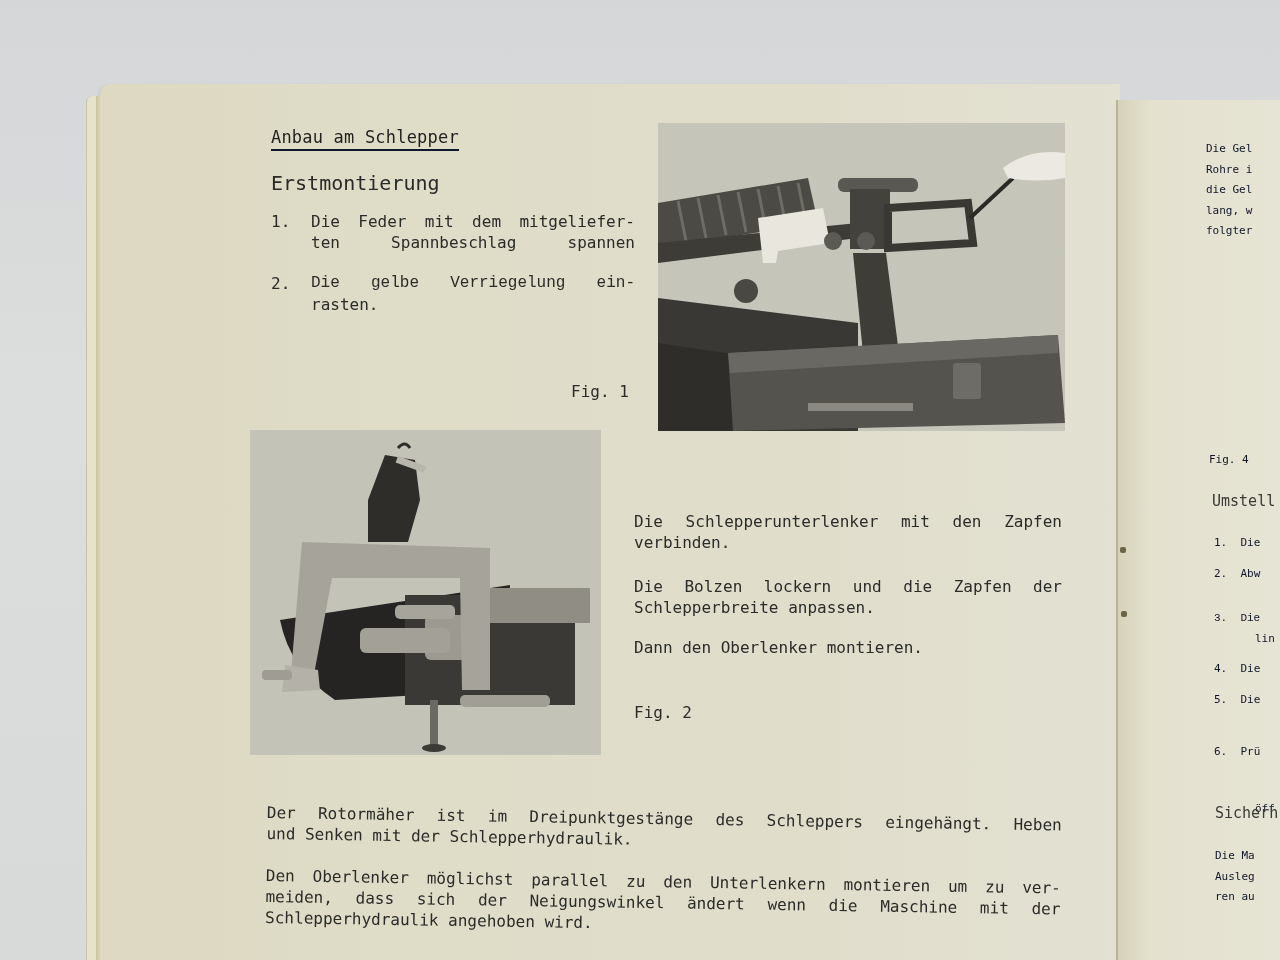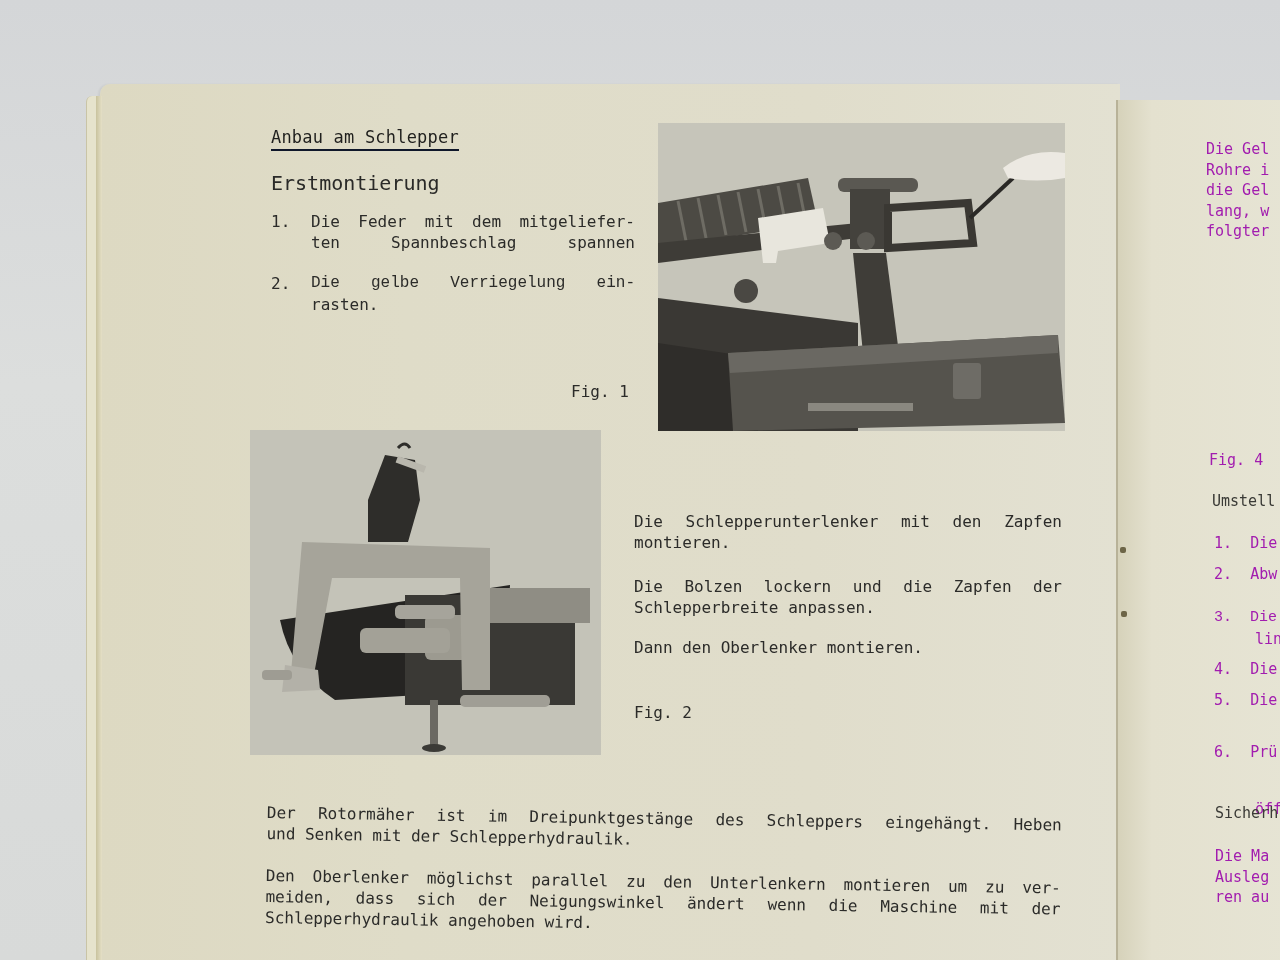--- a/index.html
+++ b/index.html
@@ -46,21 +46,21 @@
   .item .num { width:40px; flex:none; }
   .item .body { flex:1; }
   .fig { font-size:16px; color:#2b2b29; }
 
   .photo {
     position:absolute; overflow:hidden;
     background:linear-gradient(180deg,#c8c7bc 0%,#b9b8ad 100%);
   }
   .photo svg { display:block; }
 
-  .rtxt { font-size:15px; line-height:20.5px; color:#a21caf; white-space:pre; }
+  .rtxt { font-size:11px; line-height:20.5px; color:#0f172a; white-space:pre; }
   .rhead { font-size:15px; color:#3a3a36; border-bottom:2px solid #4a4a46; padding-bottom:1px; }
 </style>
 </head>
 <body>
 
 <div class="backdrop"></div>
 <div class="page-under"></div>
 <div class="page-left"></div>
 <div class="spine-left"></div>
 <div class="page-right"></div>
@@ -159,21 +159,21 @@
     <rect x="210" y="265" width="90" height="12" rx="5" fill="#a09e95"></rect>
 
     <rect x="180" y="270" width="8" height="45" fill="#6b6962"></rect>
     <ellipse cx="184" cy="318" rx="12" ry="4" fill="#3b3a36"></ellipse>
   </svg>
 </div>
 
 <div class="abs txt" style="left:634px;top:511px;width:428px;">
   <div>
     <div style="text-align:justify;text-align-last:justify;">Die Schlepperunterlenker mit den Zapfen</div>
-    <div>montieren.</div>
+    <div>verbinden.</div>
   </div>
   <div style="margin-top:23px;">
     <div style="text-align:justify;text-align-last:justify;">Die Bolzen lockern und die Zapfen der</div>
     <div>Schlepperbreite anpassen.</div>
   </div>
   <div style="margin-top:19px;">
     <div>Dann den Oberlenker montieren.</div>
   </div>
 </div>
 

